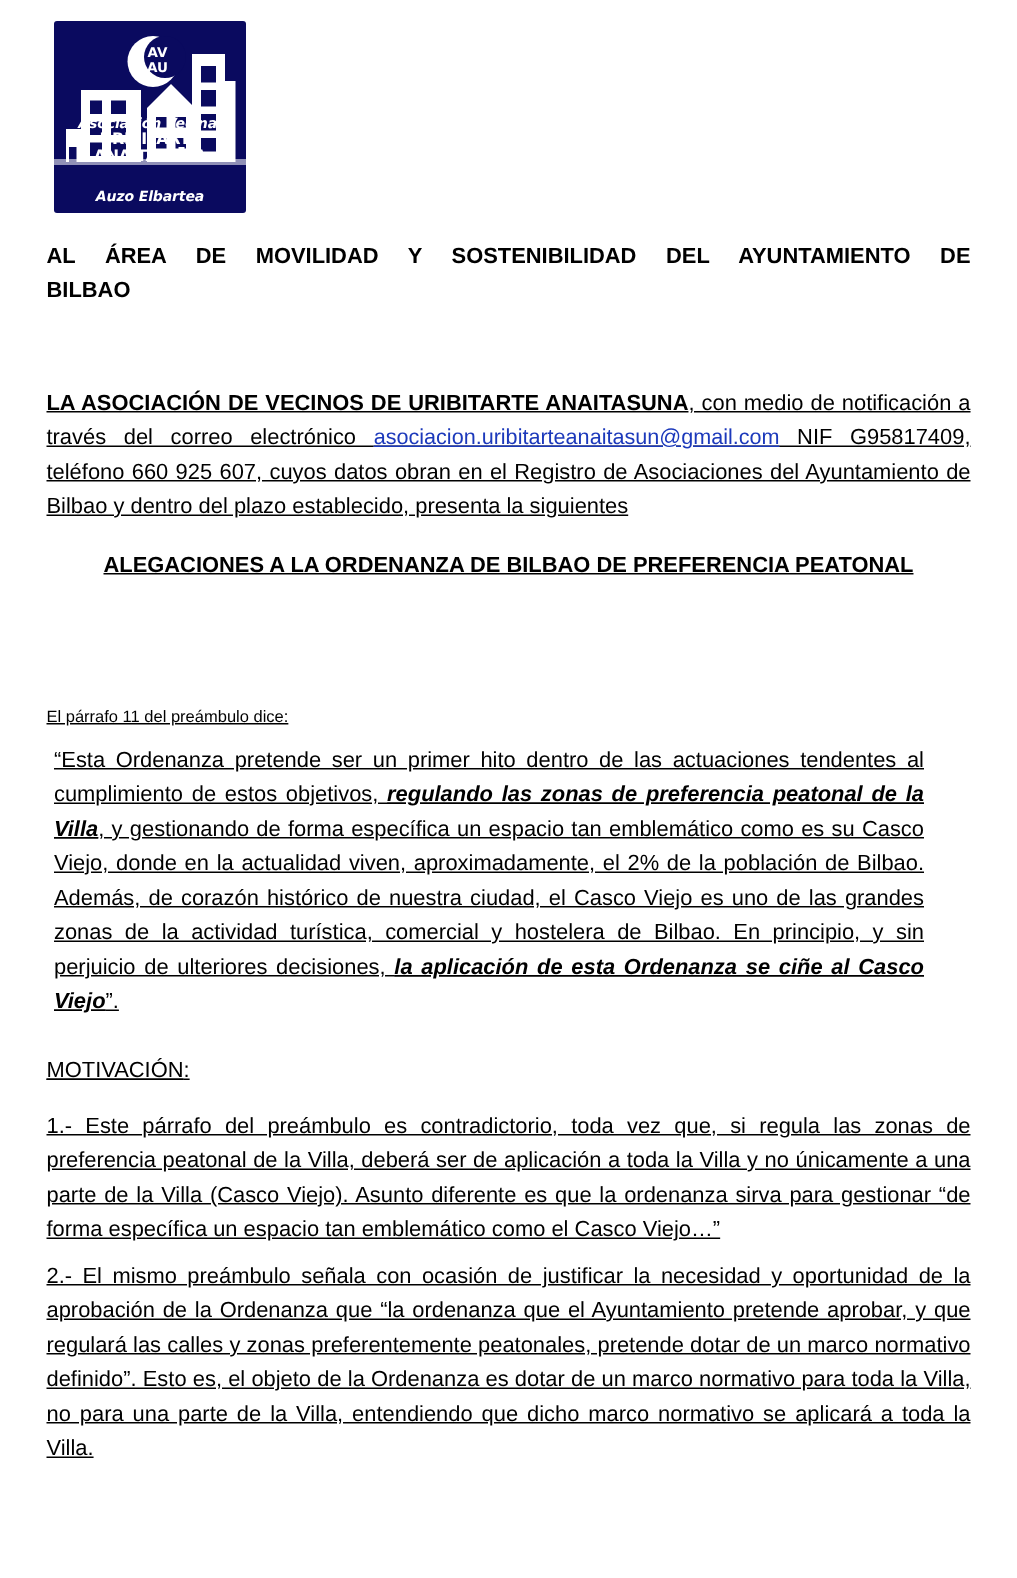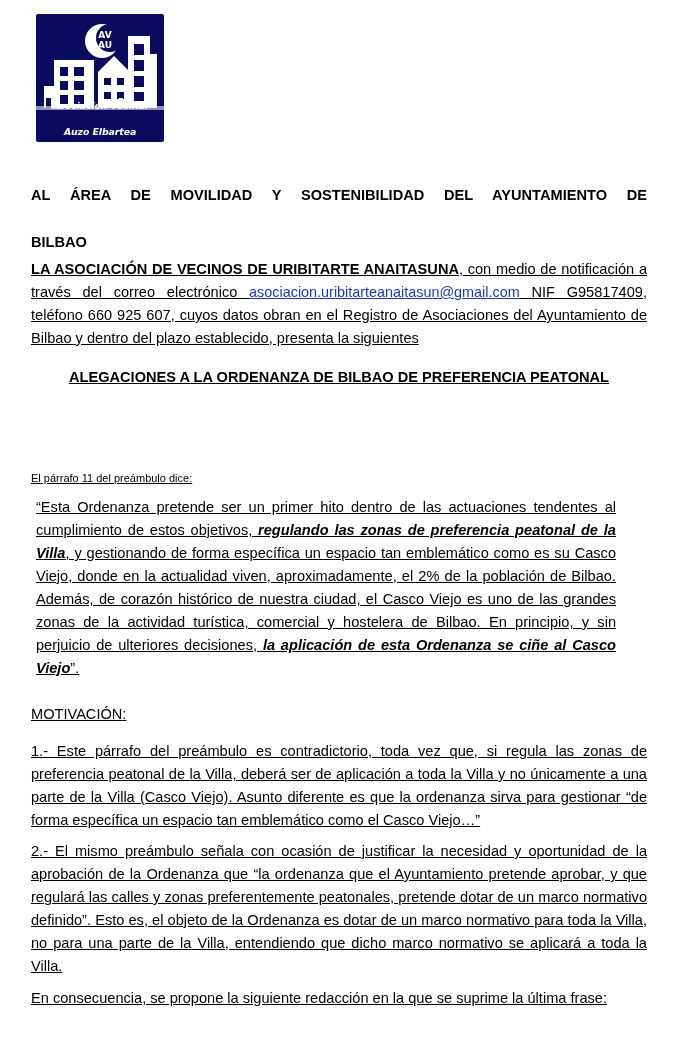--- a/index.html
+++ b/index.html
@@ -56,21 +56,21 @@
   .h-addressee {
     position: absolute;
     top: 160px;
     width: 616px;
     font-size: 14.6px;
     font-weight: bold;
     line-height: 23px;
     text-align: justify;
     text-justify: inter-word;
   }
-  .h-addressee > span { display: block; margin-top: 24px; }
+  .h-addressee > span { display: block; }
   .h-addressee .just {
     text-align: justify;
     text-align-last: justify;
   }
 
   .assoc-para {
     position: absolute;
     top: 258px;
     width: 616px;
     font-size: 14.6px;
@@ -211,20 +211,21 @@
         <rect x="10" y="84" width="5" height="10" fill="#0a0a5f"></rect>
 
         <rect x="114" y="40" width="7" height="54" fill="#ffffff"></rect>
         <rect x="83" y="84" width="4" height="10" fill="#ffffff"></rect>
         <rect x="90" y="84" width="4" height="10" fill="#ffffff"></rect>
 
         <rect x="0" y="92" width="128" height="4" fill="#ffffff" opacity="0.55"></rect>
       </svg>
       <div class="logo-text">
         <div class="logo-l1">Asociación Vecinal</div>
+        <div class="logo-l2">URIBITARTE ANAITASUNA</div>
         <div class="logo-l3">Auzo Elbartea</div>
       </div>
     </div>
   </div>
 
   <div class="h-addressee">
     <span class="just">AL ÁREA DE MOVILIDAD Y SOSTENIBILIDAD DEL AYUNTAMIENTO DE</span>
     <span>BILBAO</span>
   </div>
 
@@ -234,15 +235,14 @@
 
 
   <p class="lead">El párrafo 11 del preámbulo dice:</p>
 
   <p class="quote"><span>“Esta Ordenanza pretende ser un primer hito dentro de las actuaciones tendentes al cumplimiento de estos objetivos, </span><em class="emph">regulando las zonas de preferencia peatonal de la Villa</em><span>, y gestionando de forma específica un espacio tan emblemático como es su Casco Viejo, donde en la actualidad viven, aproximadamente, el 2% de la población de Bilbao. Además, de corazón histórico de nuestra ciudad, el Casco Viejo es uno de las grandes zonas de la actividad turística, comercial y hostelera de Bilbao. En principio, y sin perjuicio de ulteriores decisiones, </span><em class="emph">la aplicación de esta Ordenanza se ciñe al Casco Viejo</em><span>”.</span></p>
 
   <p class="motivacion"><span class="u">MOTIVACIÓN</span><span>:</span></p>
 
   <p class="para1">1.- Este párrafo del preámbulo es contradictorio, toda vez que, si regula las zonas de preferencia peatonal de la Villa, deberá ser de aplicación a toda la Villa y no únicamente a una parte de la Villa (Casco Viejo). Asunto diferente es que la ordenanza sirva para gestionar “de forma específica un espacio tan emblemático como el Casco Viejo…”</p>
   <p class="para2">2.- El mismo preámbulo señala con ocasión de justificar la necesidad y oportunidad de la aprobación de la Ordenanza que “la ordenanza que el Ayuntamiento pretende aprobar, y que regulará las calles y zonas preferentemente peatonales, pretende dotar de un marco normativo definido”. Esto es, el objeto de la Ordenanza es dotar de un marco normativo para toda la Villa, no para una parte de la Villa, entendiendo que dicho marco normativo se aplicará a toda la Villa.</p>
-  <p class="para3">En consecuencia, se propone la siguiente redacción en la que se suprime la última frase:</p>
 
 </div>
 
 </body></html>

